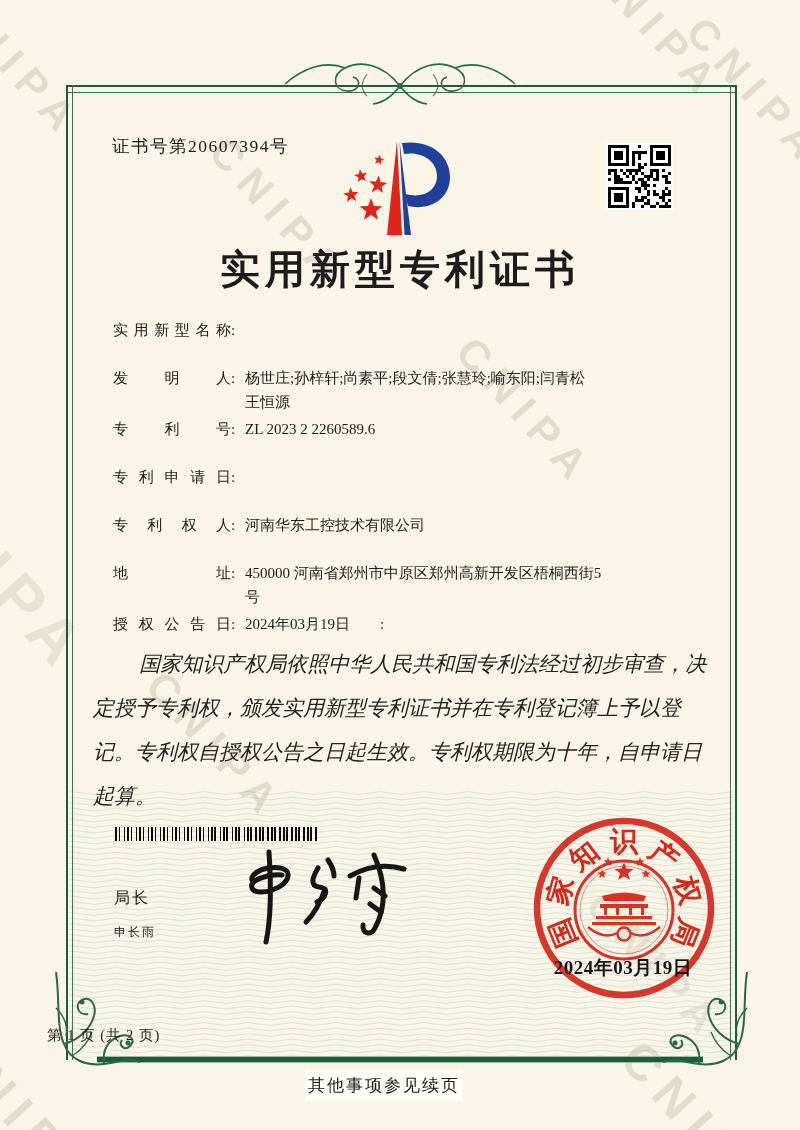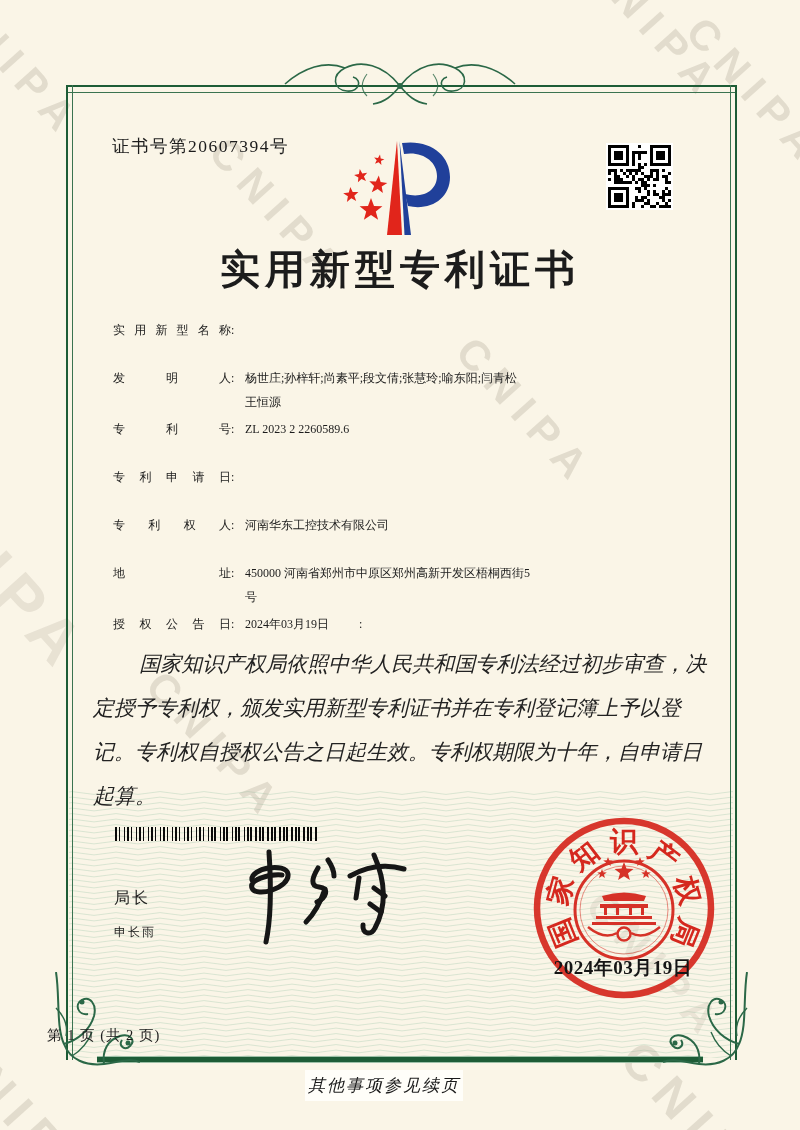--- a/index.html
+++ b/index.html
@@ -42,21 +42,21 @@
   .flourish-br{right:45px;top:972px;transform:scaleX(-1)}
   
   .waves{position:absolute;left:69px;top:790px;width:664px;height:268px;z-index:0;overflow:hidden}
   
   .cert-no{position:absolute;left:112px;top:134px;font-size:17.5px;letter-spacing:1.5px;z-index:5}
   .logo{position:absolute;left:338px;top:135px;z-index:5}
   .qr{position:absolute;left:606px;top:143px;z-index:5;background:#fff;padding:2px}
   .title{position:absolute;left:0;top:242px;width:100%;text-align:center;
     font-size:40px;font-weight:600;letter-spacing:5px;z-index:5}
   
-  .fields{position:absolute;left:113px;top:318px;width:508px;z-index:5;font-size:12px}
+  .fields{position:absolute;left:113px;top:318px;width:508px;z-index:5;font-size:15px}
   .frow{display:flex;margin-bottom:24px;line-height:24px}
   .frow.tight{margin-bottom:3px}
   .flabel{width:118px;flex:0 0 118px;text-align:justify;text-align-last:justify}
   .fcolon{flex:0 0 14px;text-align:left}
   .fvalue{flex:1;white-space:pre-line}
   .grant-group2{display:flex;margin-left:30px}
   .flabel2{width:112px;flex:0 0 112px;text-align:justify;text-align-last:justify}
   
   .bodytext{position:absolute;left:93px;top:642px;width:618px;z-index:5;
     font-size:21px;line-height:44px;font-style:italic;color:#222}
@@ -77,21 +77,21 @@
   .seal svg{display:block}
   .seal-ring-char{font-size:28px;font-weight:bold;fill:#d5281e;
     text-anchor:middle;dominant-baseline:middle;font-family:"Liberation Serif",serif}
   .seal-date{position:absolute;left:540px;top:955px;width:166px;text-align:center;z-index:6;
     font-size:19px;font-weight:bold;letter-spacing:.5px;color:#151515}
   
   .page-info{position:absolute;left:47px;top:1026px;width:668px;text-align:left;
     font-size:14.5px;letter-spacing:1px;z-index:5}
   .cont-box{position:absolute;left:305px;top:1070px;width:158px;height:31px;z-index:5;
     background:#fffef9;display:flex;align-items:center;justify-content:center}
-  .cont-note{font-size:17px;font-style:italic;letter-spacing:2px;color:#1a1a1a}
+  .cont-note{font-size:17px;letter-spacing:2px;color:#1a1a1a}
   .green-stroke{stroke:#2b6847;fill:none}
 </style>
 </head>
 <body>
 
 <span class="wm wm1">CNIPA</span>
 <span class="wm wm2">CNIPA</span>
 <span class="wm wm3">CNIPA</span>
 <span class="wm wm4">CNIPA</span>
 <span class="wm wm5">CNIPA</span>

